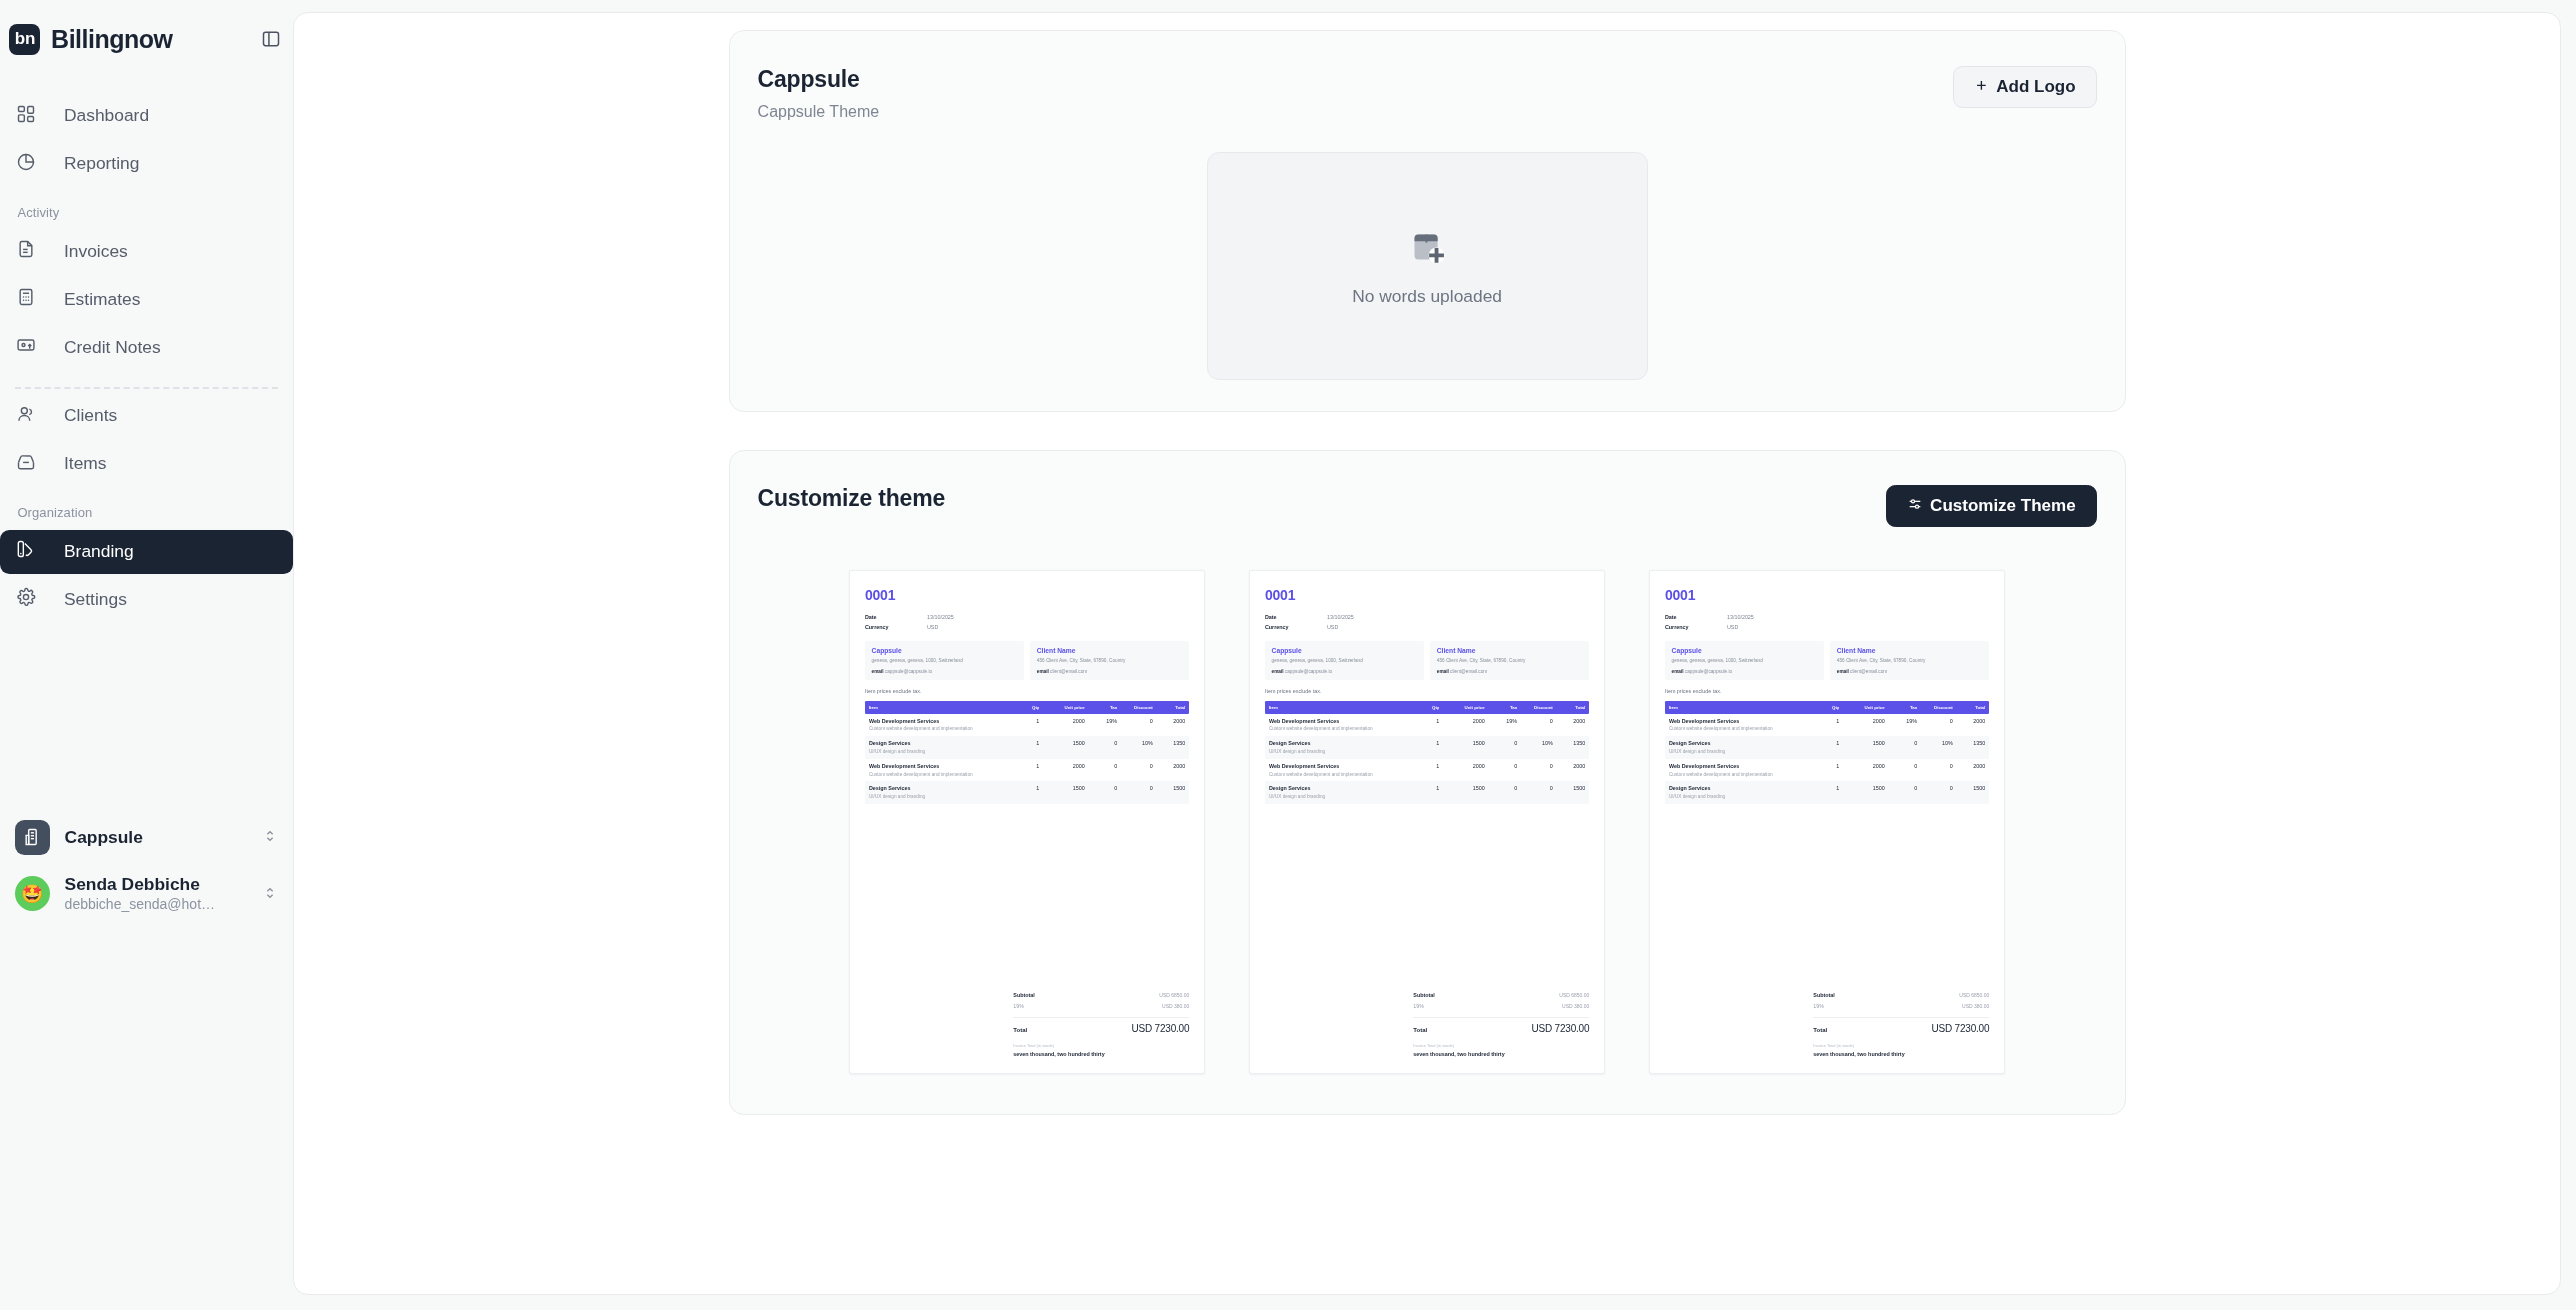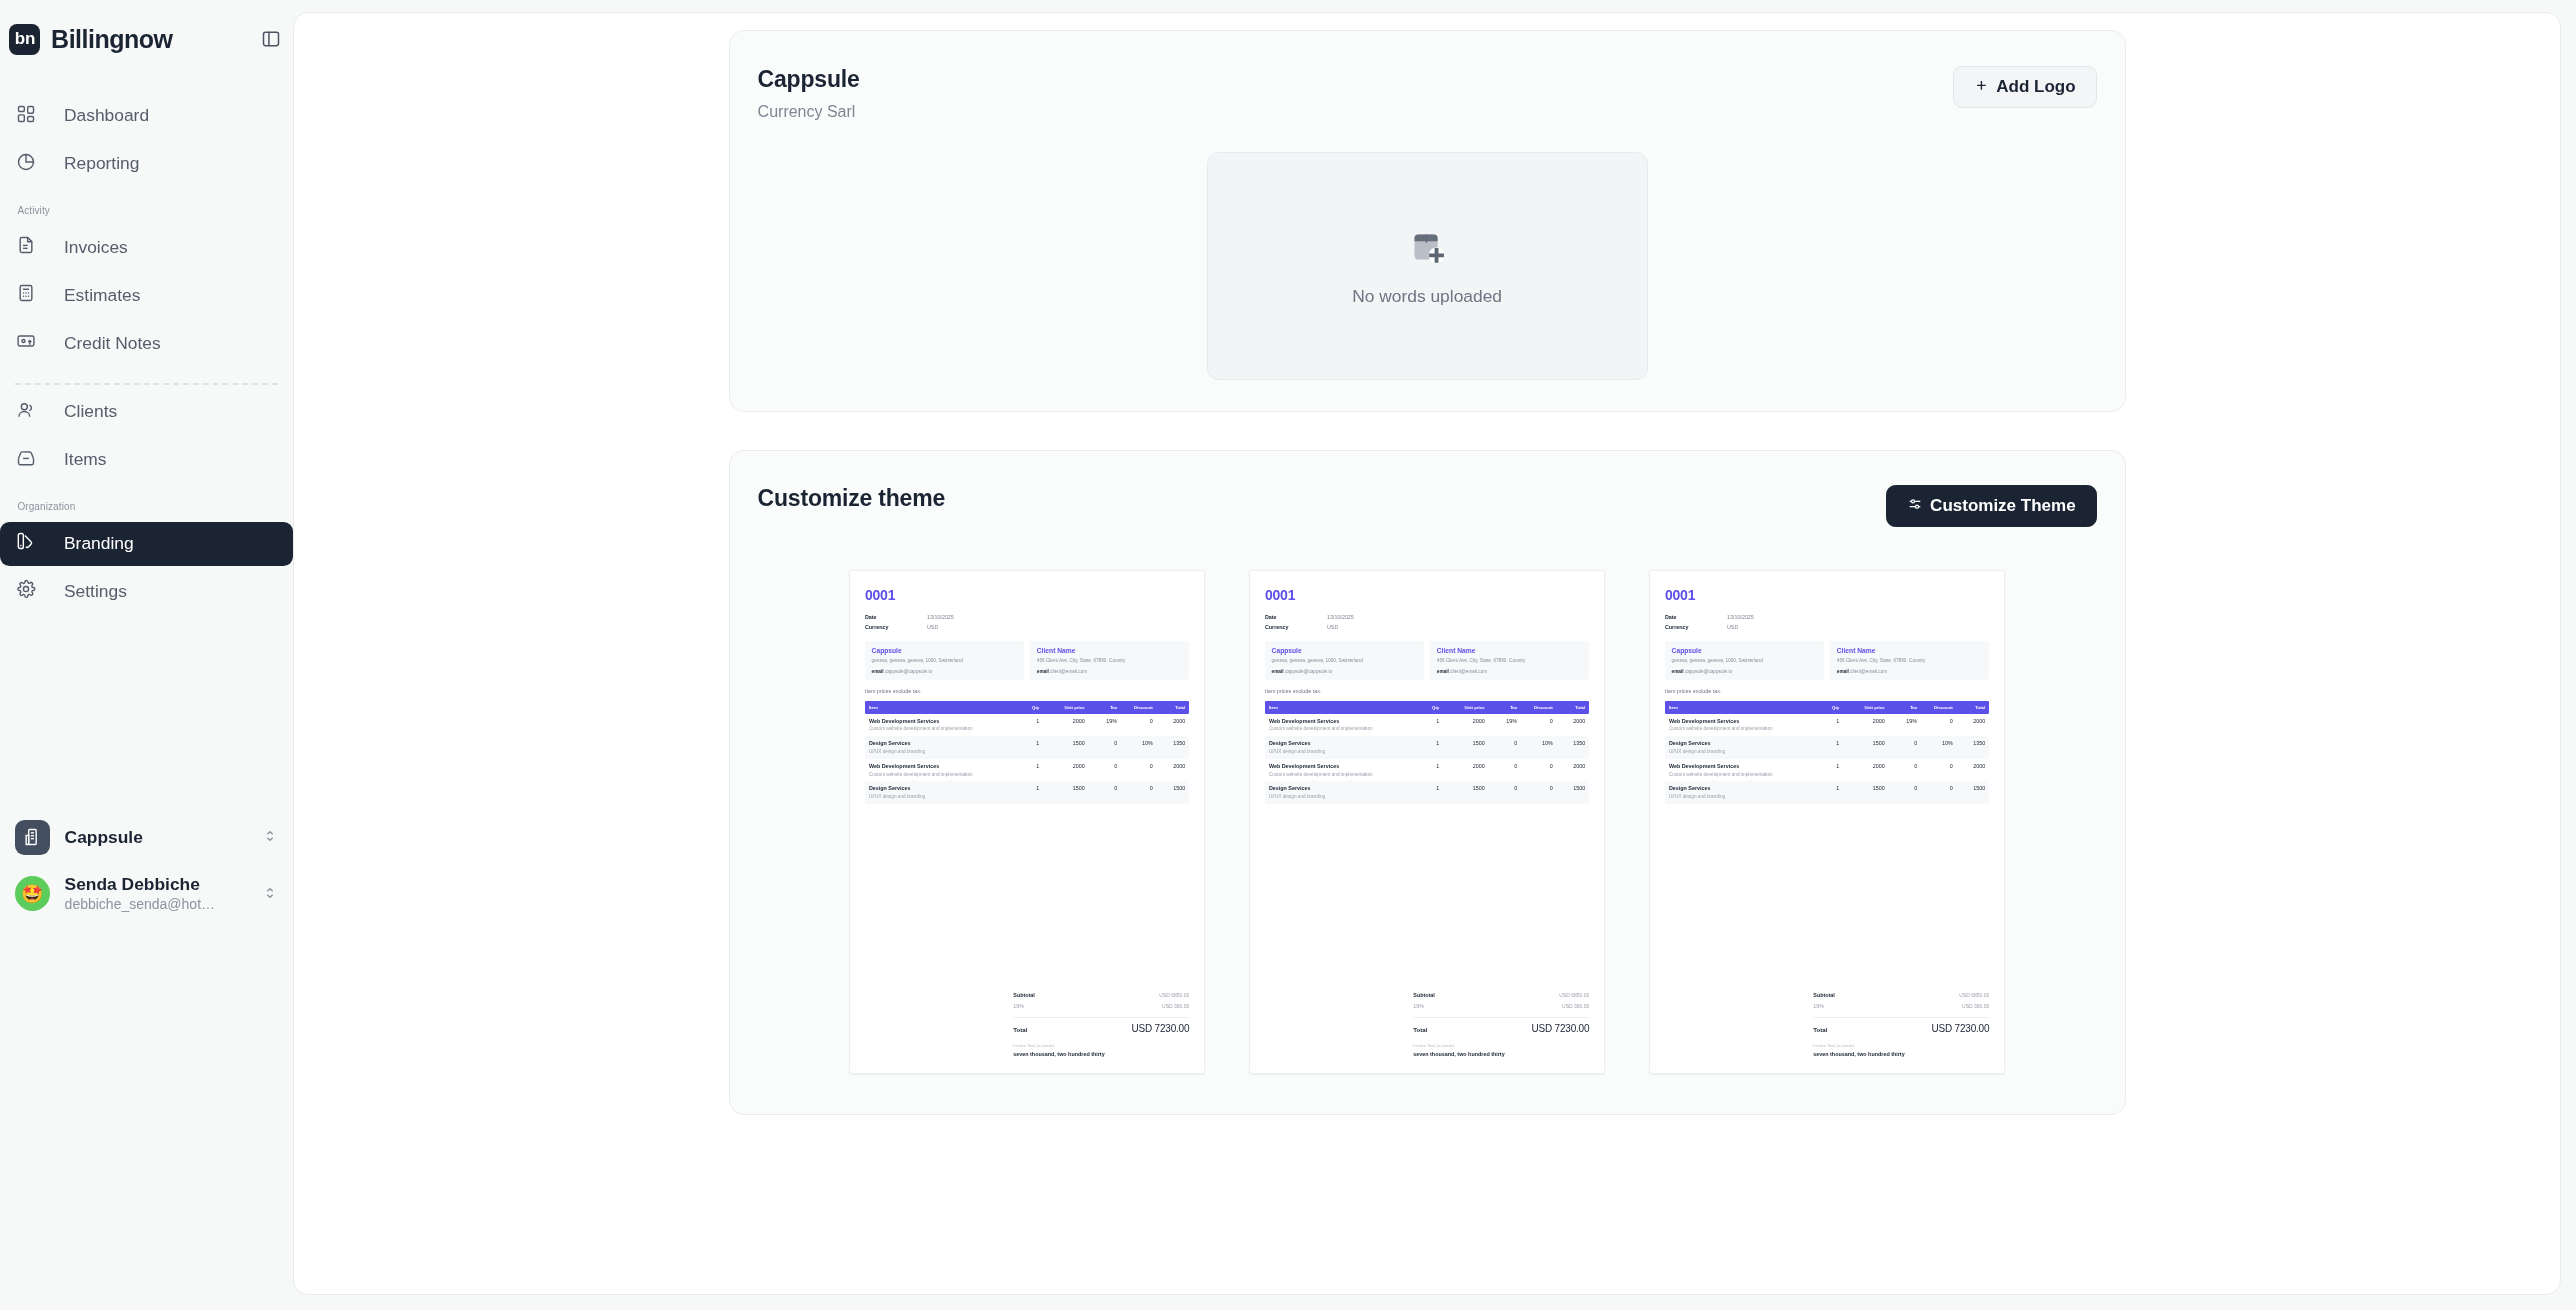--- a/index.html
+++ b/index.html
@@ -35,21 +35,21 @@
   .nav { margin-top: 16px; }
   .nav-item {
     display: flex; align-items: center; gap: 28px;
     height: 44px; padding: 0 16px; border-radius: 9.4px;
     color: #555d6b; font-size: 17.4px; cursor: pointer; margin-bottom: 4px;
   }
   .nav-item .label { line-height: 1; }
   .nav-item.active { background: #1b2433; color: #ffffff; }
   .nav-item svg { flex: 0 0 auto; }
   .section-label {
-    font-size: 10px; color: #8c93a0; padding: 0 17.4px;
+    font-size: 13px; color: #8c93a0; padding: 0 17.4px;
     margin: 19px 0 9.4px; letter-spacing: 0.1px;
   }
   .divider { border-top: 2px dashed #dfe2e6; margin: 17.4px 14.8px 5.4px; }
 
   .sidebar-footer { margin-top: auto; padding-bottom: 27px; }
   .footer-row {
     display: flex; align-items: center; gap: 14.8px;
     padding: 9.4px 14.8px; border-radius: 9.4px; cursor: pointer;
   }
   .org-avatar {
@@ -332,21 +332,21 @@
   </aside>
 
   <main class="main">
     <div class="main-panel">
       <div class="scroller">
 
         <section class="card logo-card">
           <div class="card-head">
             <div>
               <div class="card-title">Cappsule</div>
-              <div class="card-sub">Currency Sarl</div>
+              <div class="card-sub">Cappsule Theme</div>
             </div>
             <button class="btn btn-outline">
               <span>
                 <svg width="14.8" height="14.8" viewBox="0 0 24 24" fill="none" stroke="#1b2433" stroke-width="2.2">
                   <line x1="12" y1="5" x2="12" y2="19"></line>
                     <line x1="5" y1="12" x2="19" y2="12"></line>
                 </svg>
               </span>
               <span>Add Logo</span>
             </button>

